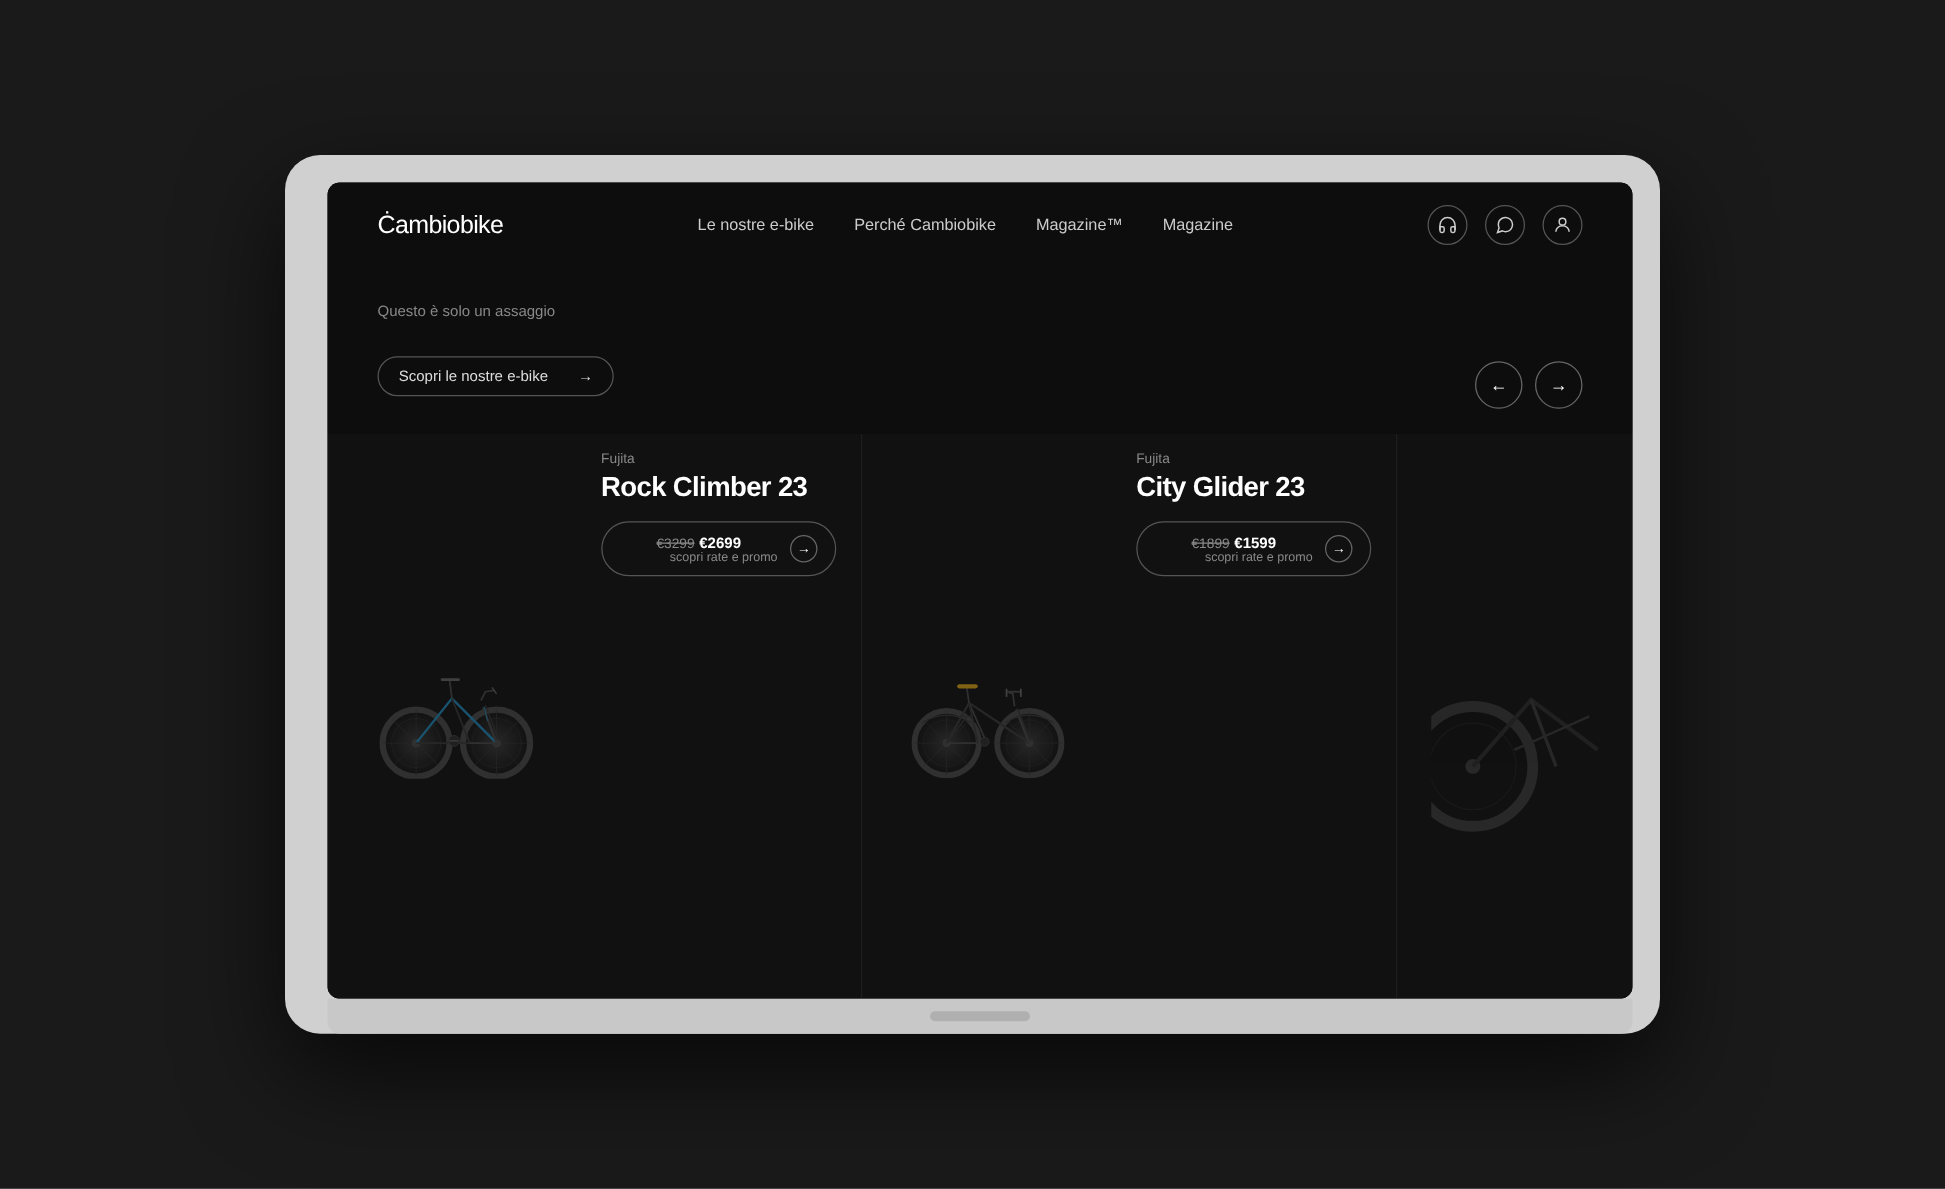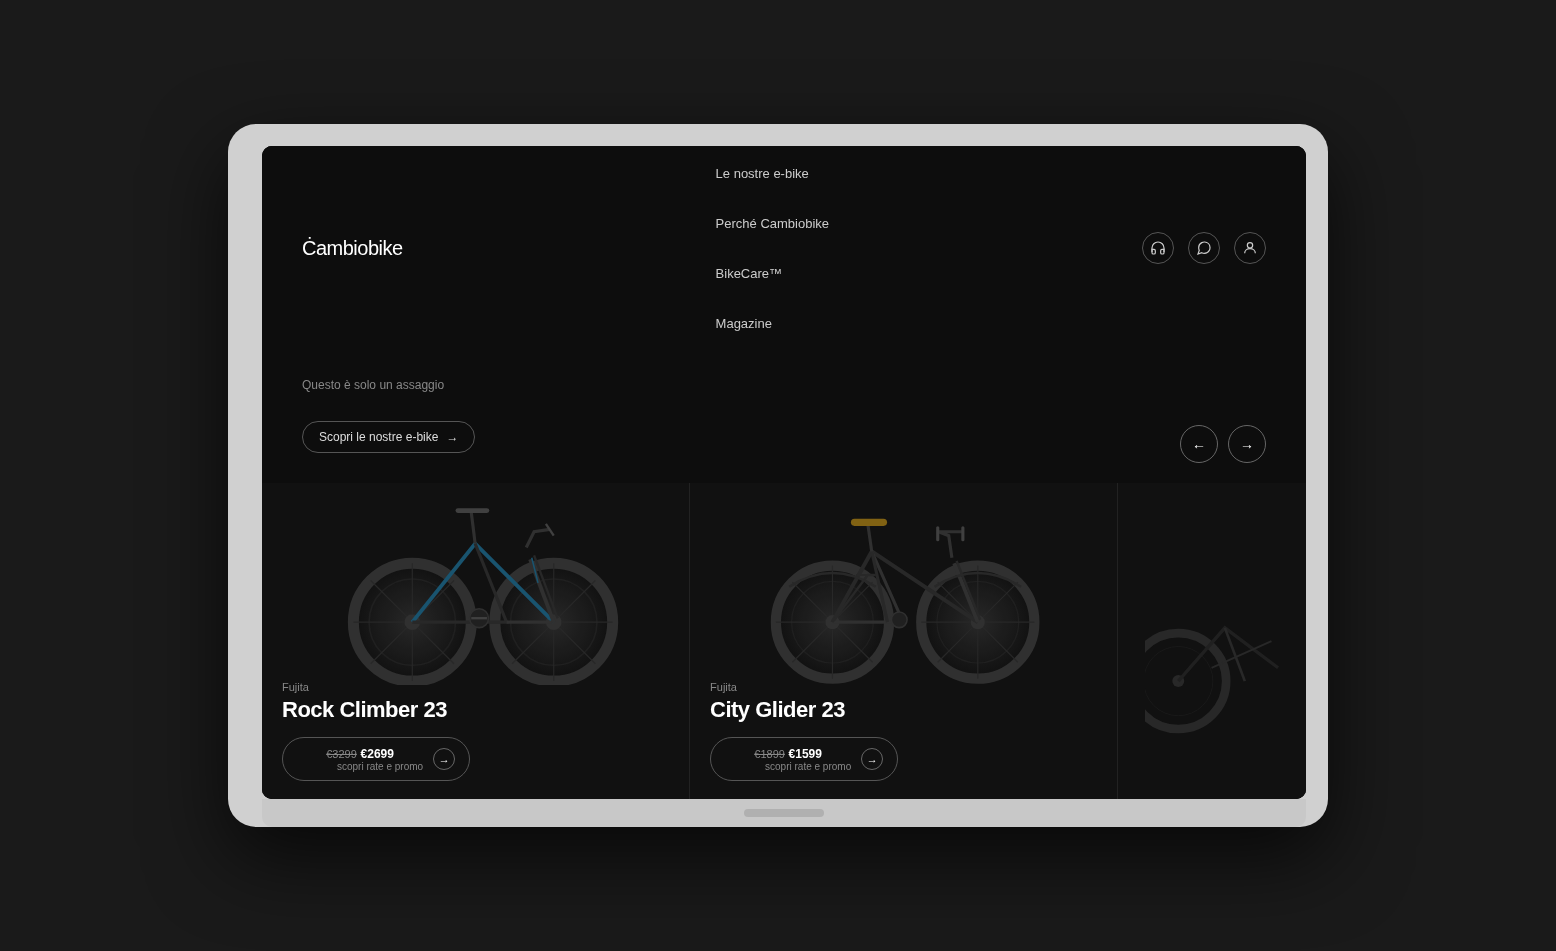--- a/index.html
+++ b/index.html
@@ -72,21 +72,20 @@
       color: #ffffff;
       font-size: 20px;
       font-weight: 500;
       letter-spacing: -0.5px;
     }
 
     .nav-links {
       display: flex;
       gap: 32px;
       list-style: none;
-      flex-direction: column;
     }
 
     .nav-links a {
       color: #cccccc;
       text-decoration: none;
       font-size: 13px;
       font-weight: 400;
     }
 
     .header-icons {
@@ -118,21 +117,21 @@
 
     .hero-tagline {
       color: #888;
       font-size: 12px;
       margin-bottom: 29px;
     }
 
     .hero-btn {
       display: inline-flex;
       align-items: center;
-      gap: 8px;
+      gap: 24px;
       border: 1.5px solid #555;
       border-radius: 50px;
       padding: 8px 16px;
       color: #ddd;
       font-size: 12px;
       cursor: pointer;
       background: transparent;
     }
 
     .nav-arrows {
@@ -162,21 +161,21 @@
       display: flex;
       flex: 1;
       overflow: hidden;
     }
 
     .product-card {
       flex: 1;
       background: #111;
       border-right: 1px solid #222;
       display: flex;
-      flex-direction: column;
+      flex-direction: row;
       position: relative;
       overflow: hidden;
       min-width: 0;
     }
 
     .product-card:last-child {
       border-right: none;
     }
 
     .product-card.partial {
@@ -268,21 +267,21 @@
     <div class="website">
 
       <header class="header">
         <div class="logo">
           <span>Ċambiobike</span>
         </div>
         <nav>
           <ul class="nav-links">
             <li><a href="#">Le nostre e-bike</a></li>
             <li><a href="#">Perché Cambiobike</a></li>
-            <li><a href="#">BikeCare™</a></li>
+            <li><a href="#">Magazine™</a></li>
             <li><a href="#">Magazine</a></li>
           </ul>
         </nav>
         <div class="header-icons">
           <div class="icon-btn">
             <svg width="16" height="16" viewBox="0 0 24 24" fill="none" stroke="#ccc" stroke-width="1.8">
               <path d="M3 18v-6a9 9 0 0118 0v6"></path>
               <path d="M21 19a2 2 0 01-2 2h-1a2 2 0 01-2-2v-3a2 2 0 012-2h3z"></path>
               <path d="M3 19a2 2 0 002 2h1a2 2 0 002-2v-3a2 2 0 00-2-2H3z"></path>
             </svg>

